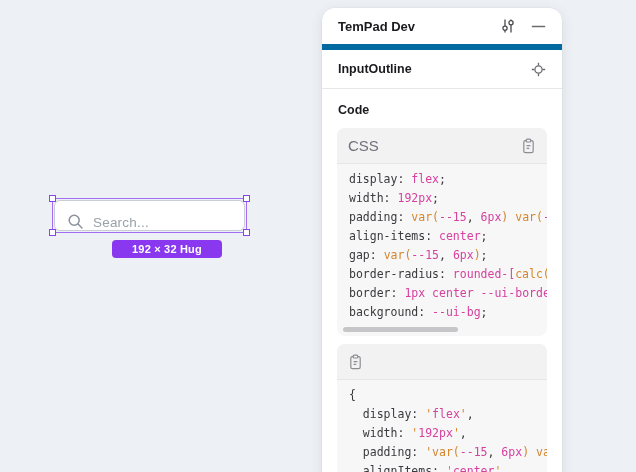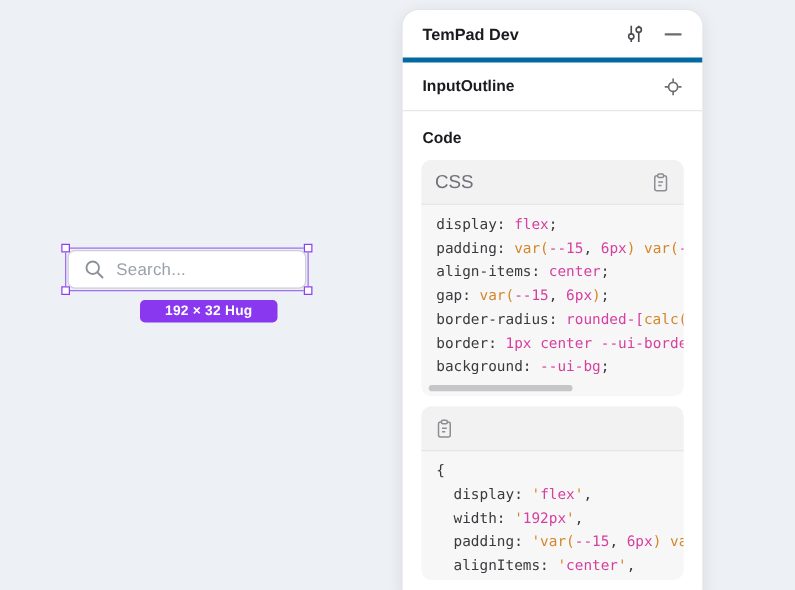--- a/index.html
+++ b/index.html
@@ -22,21 +22,21 @@
     border:1.5px solid #8f41ee;
   }
   .handle.tl { left:-4px; top:-4px; }
   .handle.tr { right:-4px; top:-4px; }
   .handle.bl { left:-4px; bottom:-4px; }
   .handle.br { right:-4px; bottom:-4px; }
 
   .search-box {
     position:absolute; left:1px; top:1px; right:1px; bottom:1px;
     background:#ffffff; border:1px solid #c9ced6; border-radius:6px;
-    display:flex; align-items:center; gap:9px; padding:0 12px;
+    display:flex; align-items:flex-end; gap:9px; padding:0 12px;
   }
   .search-box .ph {
     color:#9aa1ab; font-size:13.5px; letter-spacing:.2px;
   }
 
   .dim-badge {
     position:absolute; left:112px; top:240px; height:18px;
     background:#8a38f0; color:#ffffff; border-radius:4px;
     font-size:11px; font-weight:700; letter-spacing:.2px;
     display:flex; align-items:center; padding:0 20px;
@@ -45,21 +45,21 @@
 
   
   .panel {
     position:absolute; left:322px; top:8px; width:240px; height:480px;
     background:#ffffff; border-radius:13px;
     box-shadow:0 0 0 0.5px rgba(0,0,0,.04), 0 3px 14px rgba(0,0,0,.09);
     overflow:hidden;
   }
   .p-header {
     height:42px; display:flex; align-items:center; padding:0 16px;
-    border-bottom:4px solid #0369a1;
+    border-bottom:6px solid #0369a1;
   }
   .p-title { font-size:13px; font-weight:700; color:#1b1b1f; flex:1; }
   .hicons { display:flex; align-items:center; gap:15px; }
   .iconbtn { display:flex; align-items:center; justify-content:center; cursor:pointer; }
 
   .p-row {
     height:39px; display:flex; align-items:center; padding:0 16px;
     border-bottom:1px solid #e7e7e9;
     justify-content:space-between;
   }
@@ -165,20 +165,21 @@
           <svg width="15" height="16" viewBox="0 0 15 16" fill="none">
             <rect x="2.8" y="2.6" width="9.4" height="12" rx="1.6" stroke="#8d8d93" stroke-width="1.2"></rect>
             <rect x="5.2" y="1.2" width="4.6" height="2.8" rx="1" fill="#f2f2f3" stroke="#8d8d93" stroke-width="1.2"></rect>
             <line x1="5.6" y1="7.6" x2="9.4" y2="7.6" stroke="#8d8d93" stroke-width="1.1"></line>
             <line x1="5.6" y1="10.4" x2="8.2" y2="10.4" stroke="#8d8d93" stroke-width="1.1"></line>
           </svg>
         </span>
       </div>
       <div class="code">
           <div class="cl"><span class="tk-p">display: </span><span class="tk-v">flex</span><span class="tk-p">;</span></div>
+          <div class="cl"><span class="tk-p">width: </span><span class="tk-v">192px</span><span class="tk-p">;</span></div>
           <div class="cl"><span class="tk-p">padding: </span><span class="tk-f">var(</span><span class="tk-v">--15</span><span class="tk-p">, </span><span class="tk-v">6px</span><span class="tk-f">)</span><span class="tk-p"> </span><span class="tk-f">var(</span><span class="tk-v">--</span></div>
           <div class="cl"><span class="tk-p">align-items: </span><span class="tk-v">center</span><span class="tk-p">;</span></div>
           <div class="cl"><span class="tk-p">gap: </span><span class="tk-f">var(</span><span class="tk-v">--15</span><span class="tk-p">, </span><span class="tk-v">6px</span><span class="tk-f">)</span><span class="tk-p">;</span></div>
           <div class="cl"><span class="tk-p">border-radius: </span><span class="tk-v">rounded-[</span><span class="tk-f">calc(v</span></div>
           <div class="cl"><span class="tk-p">border: </span><span class="tk-v">1px</span><span class="tk-p"> </span><span class="tk-v">center</span><span class="tk-p"> </span><span class="tk-v">--ui-border-</span></div>
           <div class="cl"><span class="tk-p">background: </span><span class="tk-v">--ui-bg</span><span class="tk-p">;</span></div>
         </div>
       <div class="hscroll">
         <div class="thumb"></div>
       </div>

